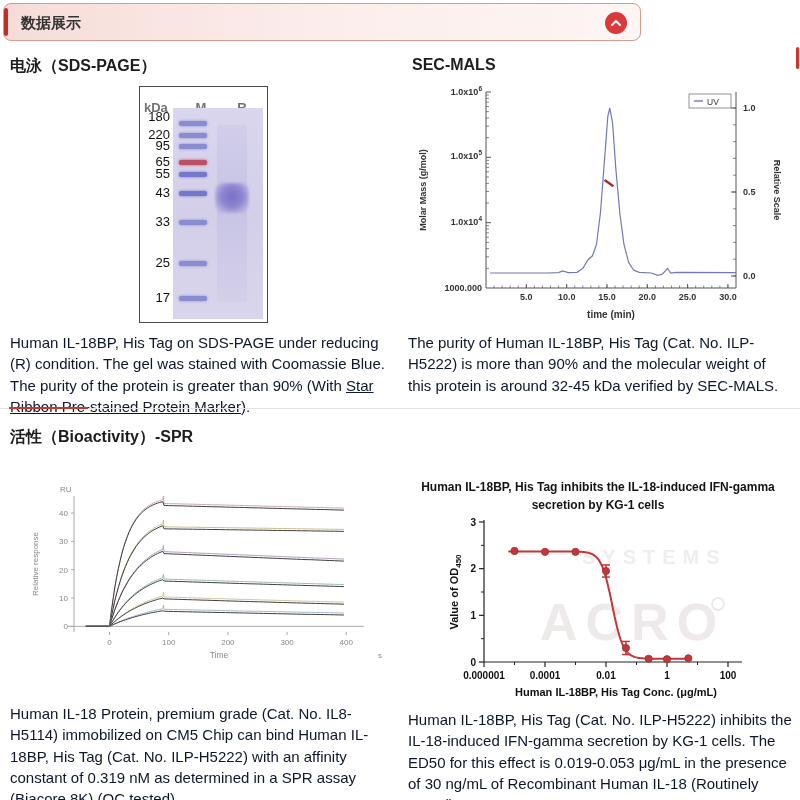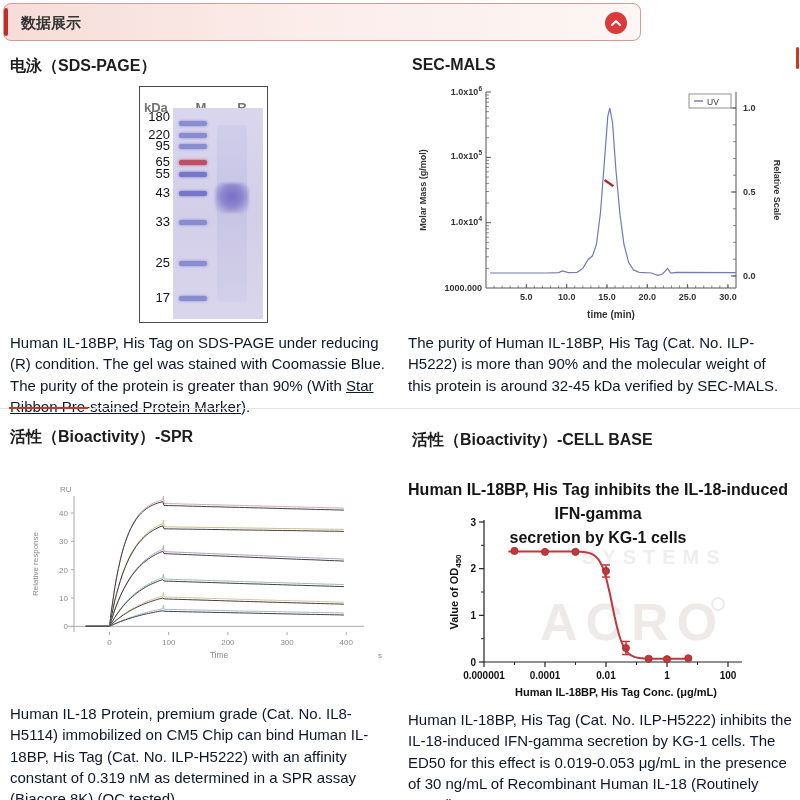--- a/index.html
+++ b/index.html
@@ -32,21 +32,21 @@
   .gel-head { position:absolute; top:2px; font-size:13px; font-weight:bold; color:#737373;margin-top:11px; }
   .gel-num { position:absolute; font-size:13px; color:#111; width:28px; text-align:right; }
   .gel-band { position:absolute; left:6px; width:28px; height:5px; border-radius:2px; }
   .gel-blob { position:absolute; left:42px; width:34px; height:30px; border-radius:8px;
               background:radial-gradient(ellipse at 50% 45%, #7a6fc6 0%, #8e86d0 45%, rgba(160,155,215,0.45) 75%, rgba(200,196,230,0) 100%);
               filter:blur(1px); }
   .gel-smear { position:absolute; left:44px; top:8%; width:30px; height:84%;
                background:linear-gradient(180deg, rgba(140,135,205,0.10), rgba(140,135,205,0.16) 40%, rgba(140,135,205,0.06)); border-radius:4px; }
 
   .cell-chart-title { position:absolute; left:404px; top:478px; width:388px; text-align:center;
-                      font-size:16px; font-weight:bold; color:#141414; line-height:1.5; }
+                      font-size:12px; font-weight:bold; color:#141414; line-height:1.5; }
 
   svg text { font-family:"Liberation Sans", sans-serif; }
 </style>
 </head>
 <body>
 
 <div class="page">
 
   <div class="hdr">
     <div class="hdr-accent"></div>
@@ -200,21 +200,20 @@
 
   <div class="caption" style="left:10px; top:332px; width:376px;">
     <span>Human IL-18BP, His Tag on SDS-PAGE under reducing (R) condition. The gel was stained with Coomassie Blue. The purity of the protein is greater than 90% (With </span><span class="lnk">Star Ribbon Pre-stained Protein Marker</span><span>).</span>
   </div>
   <div class="caption" style="left:408px; top:332px; width:382px;">The purity of Human IL-18BP, His Tag (Cat. No. ILP-H5222) is more than 90% and the molecular weight of this protein is around 32-45 kDa verified by SEC-MALS.</div>
 
   <div class="divider"></div>
   <div class="divider-red"></div>
 
   <div class="sec-title" style="left:10px; top:427px;">活性（Bioactivity）-SPR</div>
-  <div class="sec-title" style="left:412px; top:430px;">活性（Bioactivity）-CELL BASE</div>
 
   <svg id="svg-spr" width="362" height="182" style="position:absolute; left:26px; top:482px;">
       <line x1="48" y1="14" x2="48" y2="150" stroke="#aaa"></line>
       <line x1="42" y1="144.33333333333334" x2="338" y2="144.33333333333334" stroke="#aaa"></line>
       <line x1="45" y1="144.33333333333334" x2="48" y2="144.33333333333334" stroke="#aaa"></line>
       <text x="42" y="147.33333333333334" font-size="8" fill="#888" text-anchor="end">0</text>
       <line x1="45" y1="116" x2="48" y2="116" stroke="#aaa"></line>
       <text x="42" y="119" font-size="8" fill="#888" text-anchor="end">10</text>
       <line x1="45" y1="87.66666666666667" x2="48" y2="87.66666666666667" stroke="#aaa"></line>
       <text x="42" y="90.66666666666667" font-size="8" fill="#888" text-anchor="end">20</text>

